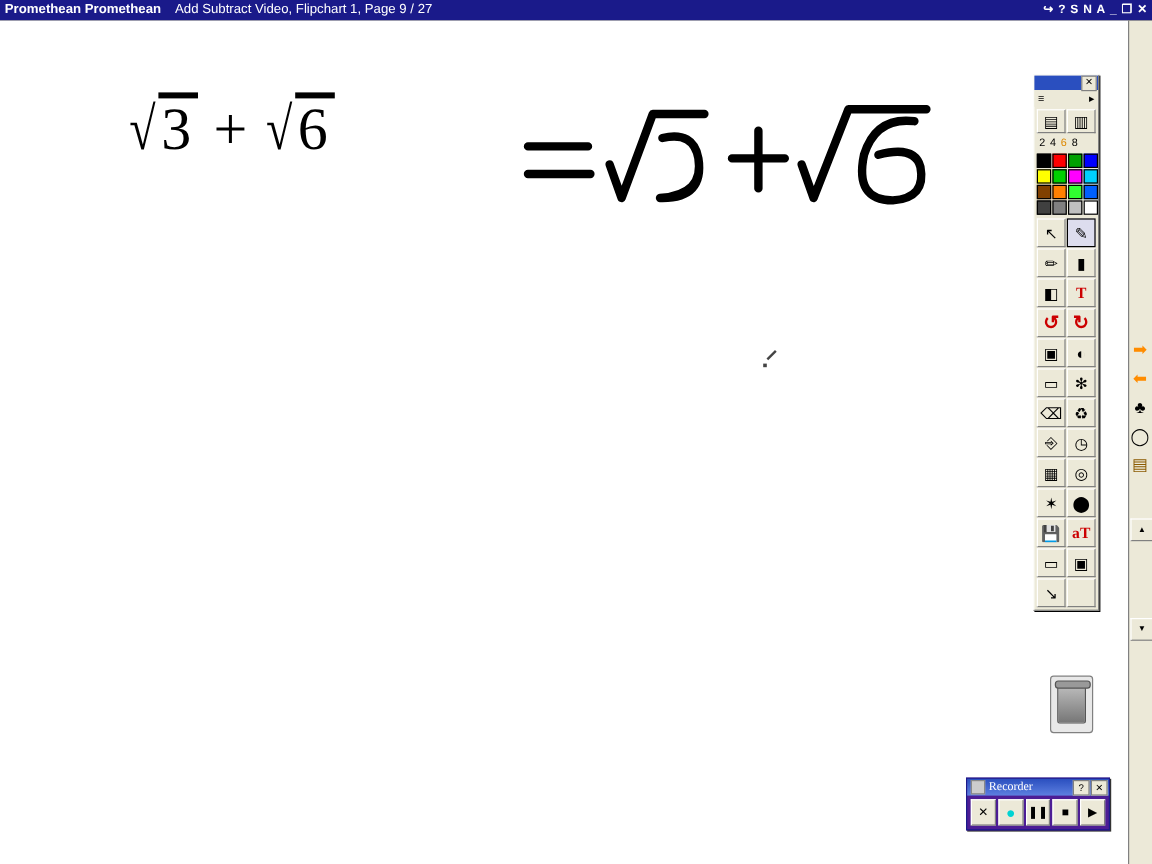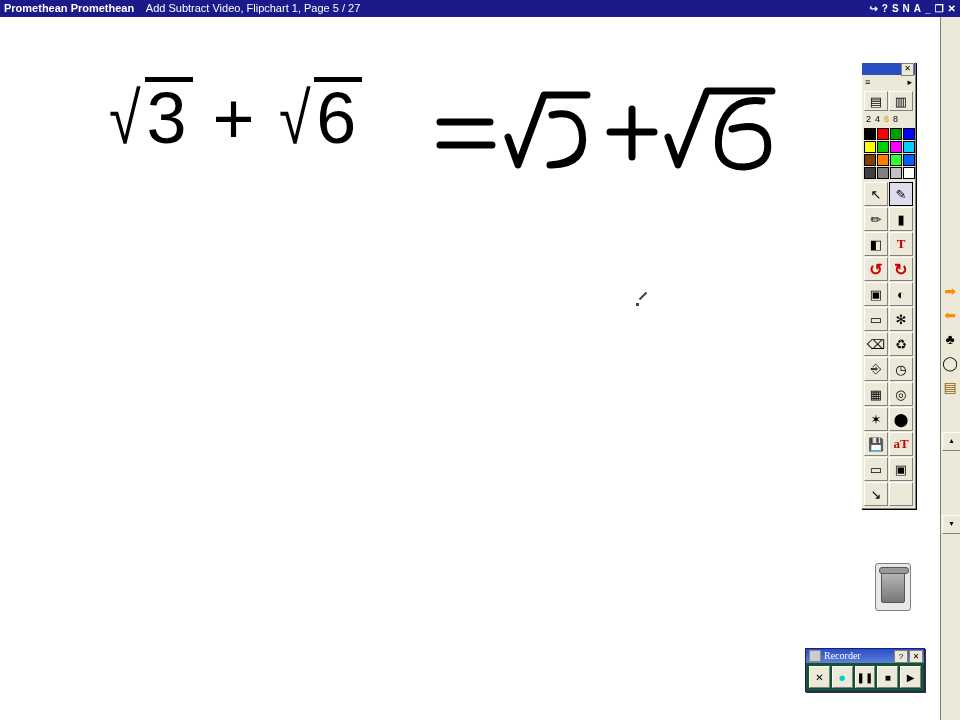--- a/index.html
+++ b/index.html
@@ -7,21 +7,21 @@
   .titlebar .left{padding-left:4px;white-space:nowrap}
   .titlebar .right{position:absolute;right:4px;top:0;display:flex;gap:4px;font-weight:bold;font-size:10px}
   .titlebar .right span{cursor:default}
   .canvas{position:absolute;left:0;top:17px;width:940px;height:703px;background:#fff}
   .scrollbar{position:absolute;right:0;top:17px;width:20px;height:703px;background:#ece9d8;border-left:1px solid #808080;box-sizing:border-box}
   .scrollbar .up,.scrollbar .dn{position:absolute;left:1px;width:17px;height:17px;background:#ece9d8;border:1px solid #fff;border-right-color:#808080;border-bottom-color:#808080;text-align:center;font-size:8px;line-height:15px}
   .scrollbar .up{top:415px}
   .scrollbar .dn{top:498px}
 
   
-  .eq{position:absolute;font-family:Liberation Sans, sans-serif;font-size:72px;color:#000;white-space:nowrap}
+  .eq{position:absolute;font-family:Liberation Serif, serif;font-size:50px;color:#000;white-space:nowrap}
   .eq .sqrt{display:inline-block;position:relative}
   .eq .surd{display:inline-block;transform:scaleX(.8)}
   .eq .rad{display:inline-block;border-top:5px solid #000;padding:0 6px 0 2px;line-height:1}
   .eq1{left:105px;top:60px}
   .eq2{left:70px;top:225px}
   .eq3{left:100px;top:430px}
 
   
   .hand{position:absolute;pointer-events:none}
 
@@ -46,37 +46,37 @@
   
   .rstack{position:absolute;left:940px;top:283px;width:20px;display:flex;flex-direction:column;gap:6px;align-items:center}
   .rstack div{width:18px;height:18px;font-size:14px;text-align:center}
 
   
   .trash{position:absolute;left:875px;top:563px;width:34px;height:46px;background:#e8e8e8;border:1px solid #808080;border-radius:3px;display:flex;align-items:center;justify-content:center}
   .trash .can{width:22px;height:30px;background:linear-gradient(#bbb,#777);border:1px solid #555;border-radius:2px;position:relative}
   .trash .can::before{content:"";position:absolute;left:-3px;top:-5px;width:28px;height:5px;border:1px solid #555;border-radius:3px;background:#999}
 
   
-  .recorder{position:absolute;left:805px;top:648px;width:118px;border:1px solid #1a1a8a;background:#14532d;box-shadow:1px 1px 0 #333}
+  .recorder{position:absolute;left:805px;top:648px;width:118px;border:1px solid #1a1a8a;background:#4c1d95;box-shadow:1px 1px 0 #333}
   .recorder .r-title{height:14px;background:linear-gradient(#2a4fbf,#5d7fe0);color:#fff;font:10px/14px Tahoma;display:flex;align-items:center;padding-left:3px;position:relative}
   .recorder .r-title .btns{position:absolute;right:1px;top:1px;display:flex;gap:1px}
   .recorder .r-title .btns span{width:12px;height:11px;background:#ece9d8;border:1px solid #808080;font:8px/11px Arial;text-align:center;color:#000}
   .recorder .r-body{display:flex;gap:2px;padding:3px}
   .recorder .rb{width:20px;height:20px;background:#ece9d8;border:1px solid #fff;border-right-color:#808080;border-bottom-color:#808080;display:flex;align-items:center;justify-content:center;font-size:10px}
   .recorder .rec{color:#00d3d3;font-size:13px}
   .redo-arrow{display:inline-block;transform:scaleX(-1)}
 </style>
 </head>
 <body>
 
 <div class="titlebar">
   <div class="left">
     <b>Promethean Promethean</b>
     &nbsp;&nbsp;
-    <span>Add Subtract Video,  Flipchart 1,  Page 5 / 27</span>
+    <span>Add Subtract Video,  Flipchart 1,  Page 9 / 27</span>
   </div>
   <div class="right" id="titlebar-right">
       <span>↪</span>
       <span>?</span>
       <span>S</span>
       <span>N</span>
       <span>A</span>
       <span>_</span>
       <span>❐</span>
       <span>✕</span>

